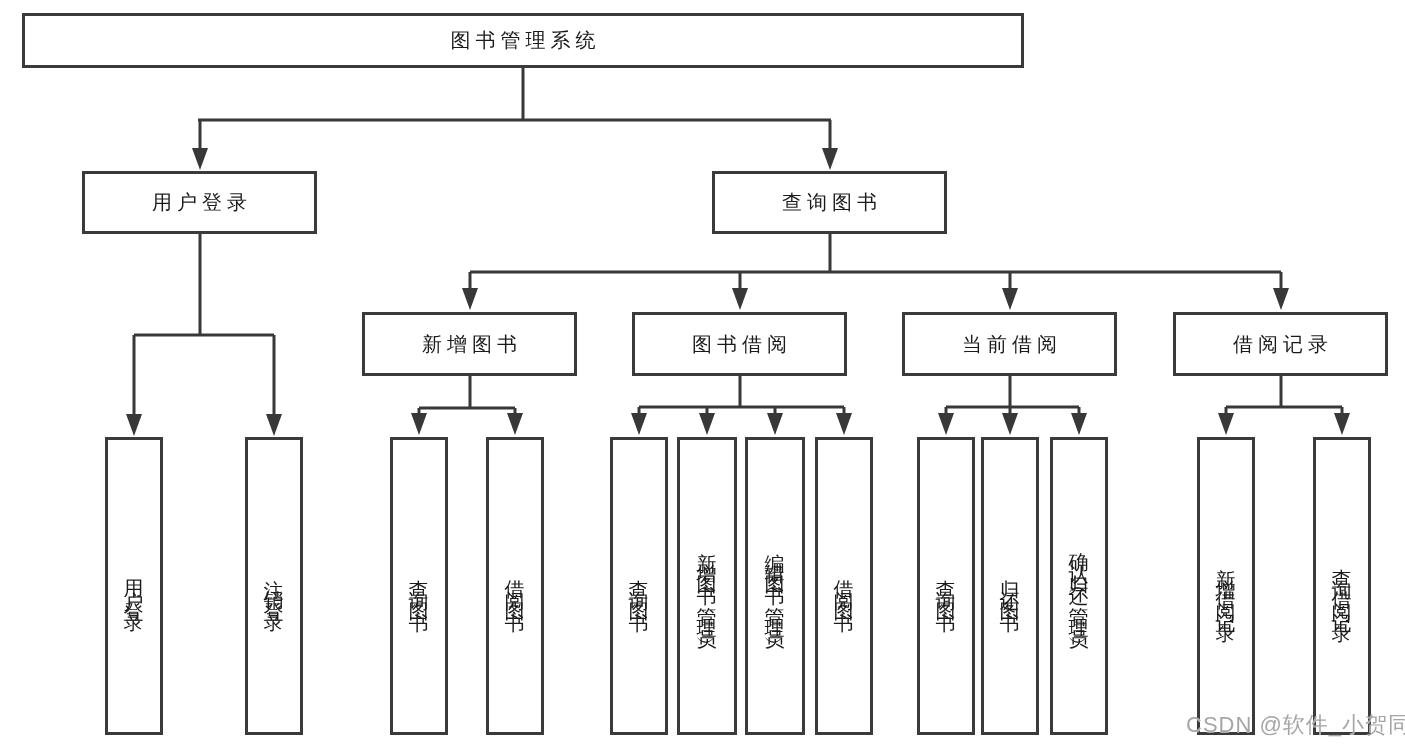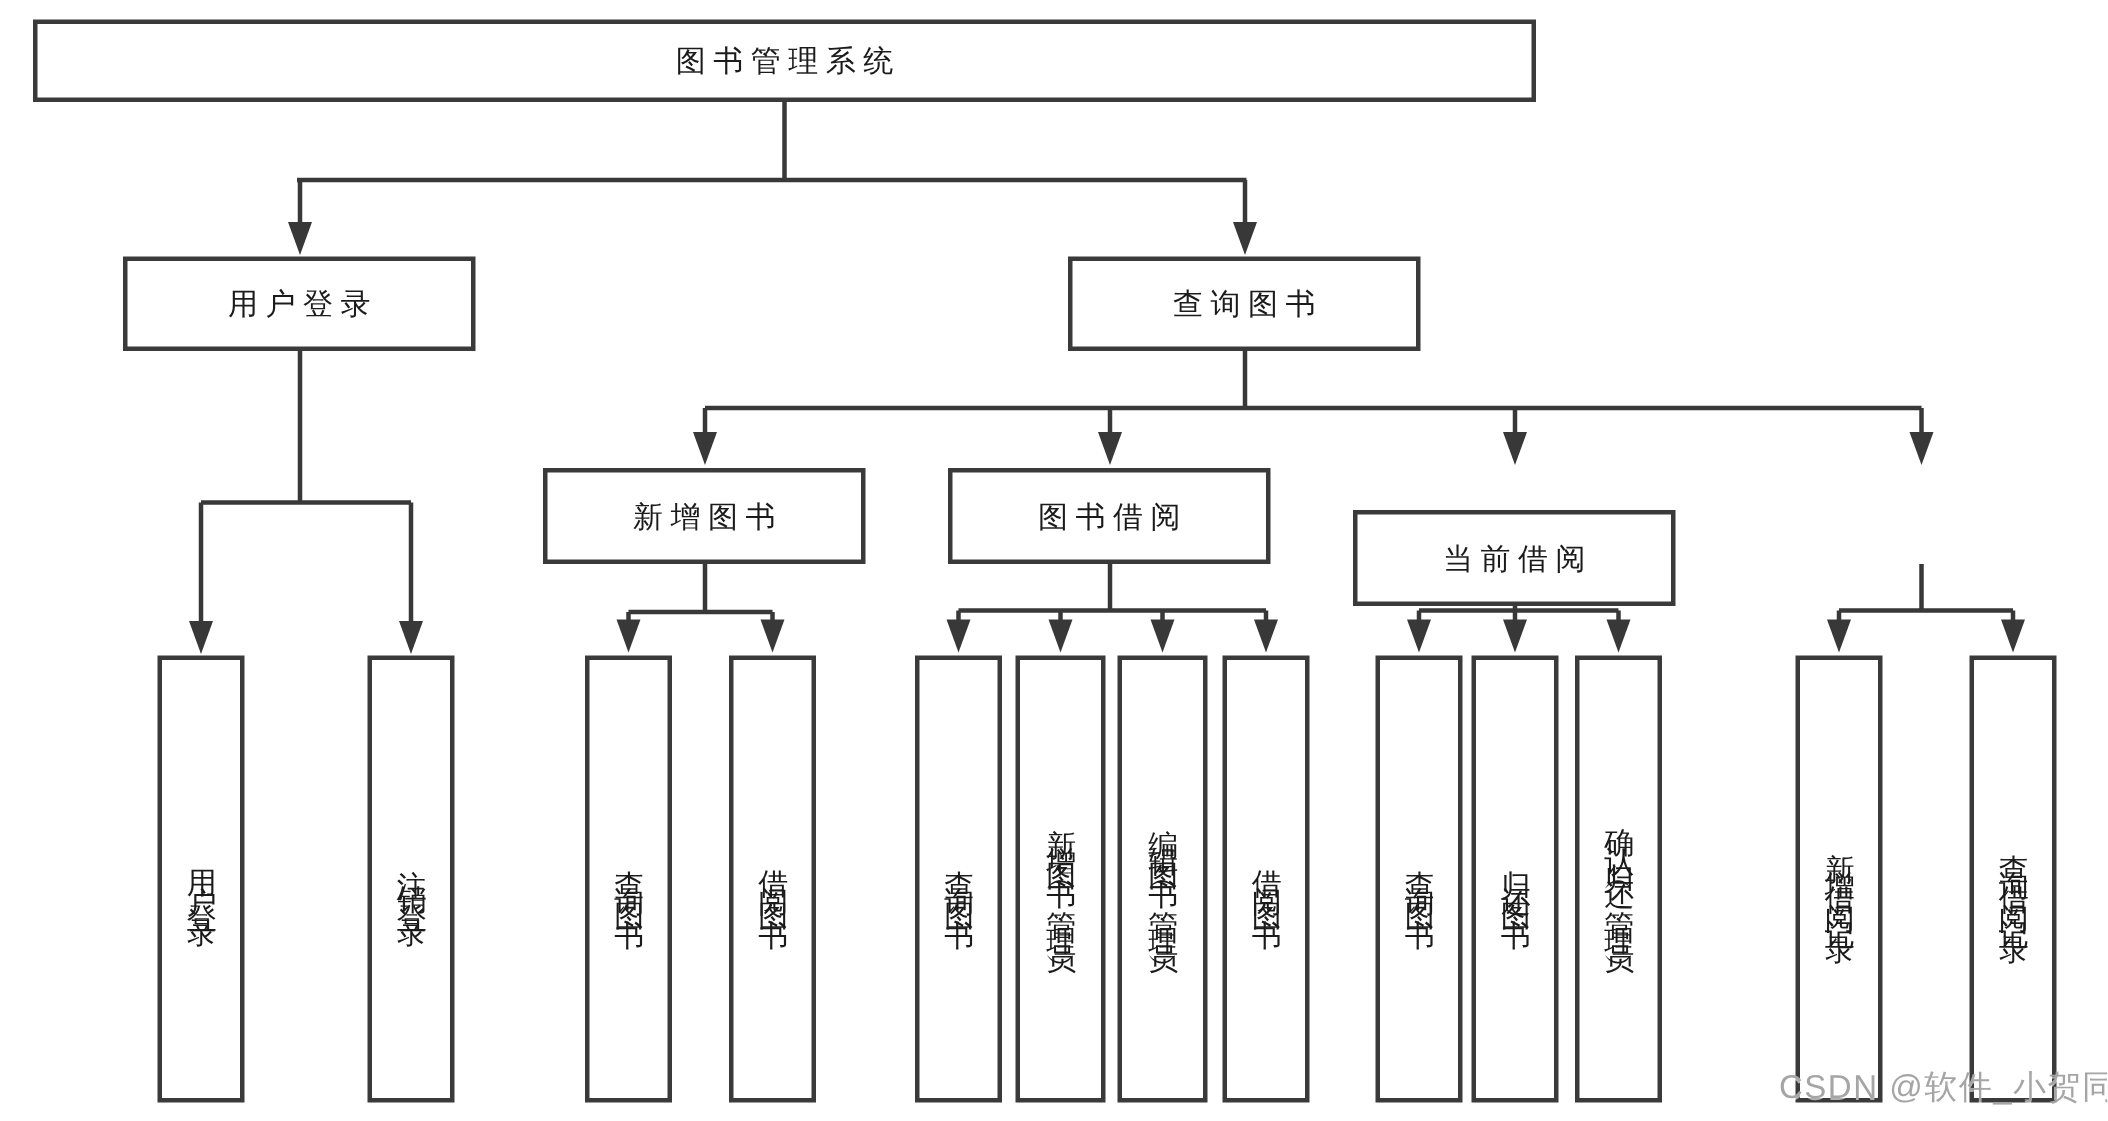--- a/index.html
+++ b/index.html
@@ -97,22 +97,25 @@
   <div class="box h" style="left:712px; top:171px; width:235px; height:63px;">
     <span>查询图书</span>
   </div>
 
   <div class="box h" style="left:362px; top:312px; width:215px; height:64px;">
     <span>新增图书</span>
   </div>
   <div class="box h" style="left:632px; top:312px; width:215px; height:64px;">
     <span>图书借阅</span>
   </div>
-  <div class="box h" style="left:902px; top:312px; width:215px; height:64px;margin-top:28px;">
+  <div class="box h" style="left:902px; top:312px; width:215px; height:64px;">
     <span>当前借阅</span>
+  </div>
+  <div class="box h" style="left:1173px; top:312px; width:215px; height:64px;">
+    <span>借阅记录</span>
   </div>
 
   <div class="box v" style="left:105px; top:437px; width:58px; height:298px;">
     <span>用户登录</span>
   </div>
   <div class="box v" style="left:245px; top:437px; width:58px; height:298px;">
     <span>注销登录</span>
   </div>
 
   <div class="box v" style="left:390px; top:437px; width:58px; height:298px;">

